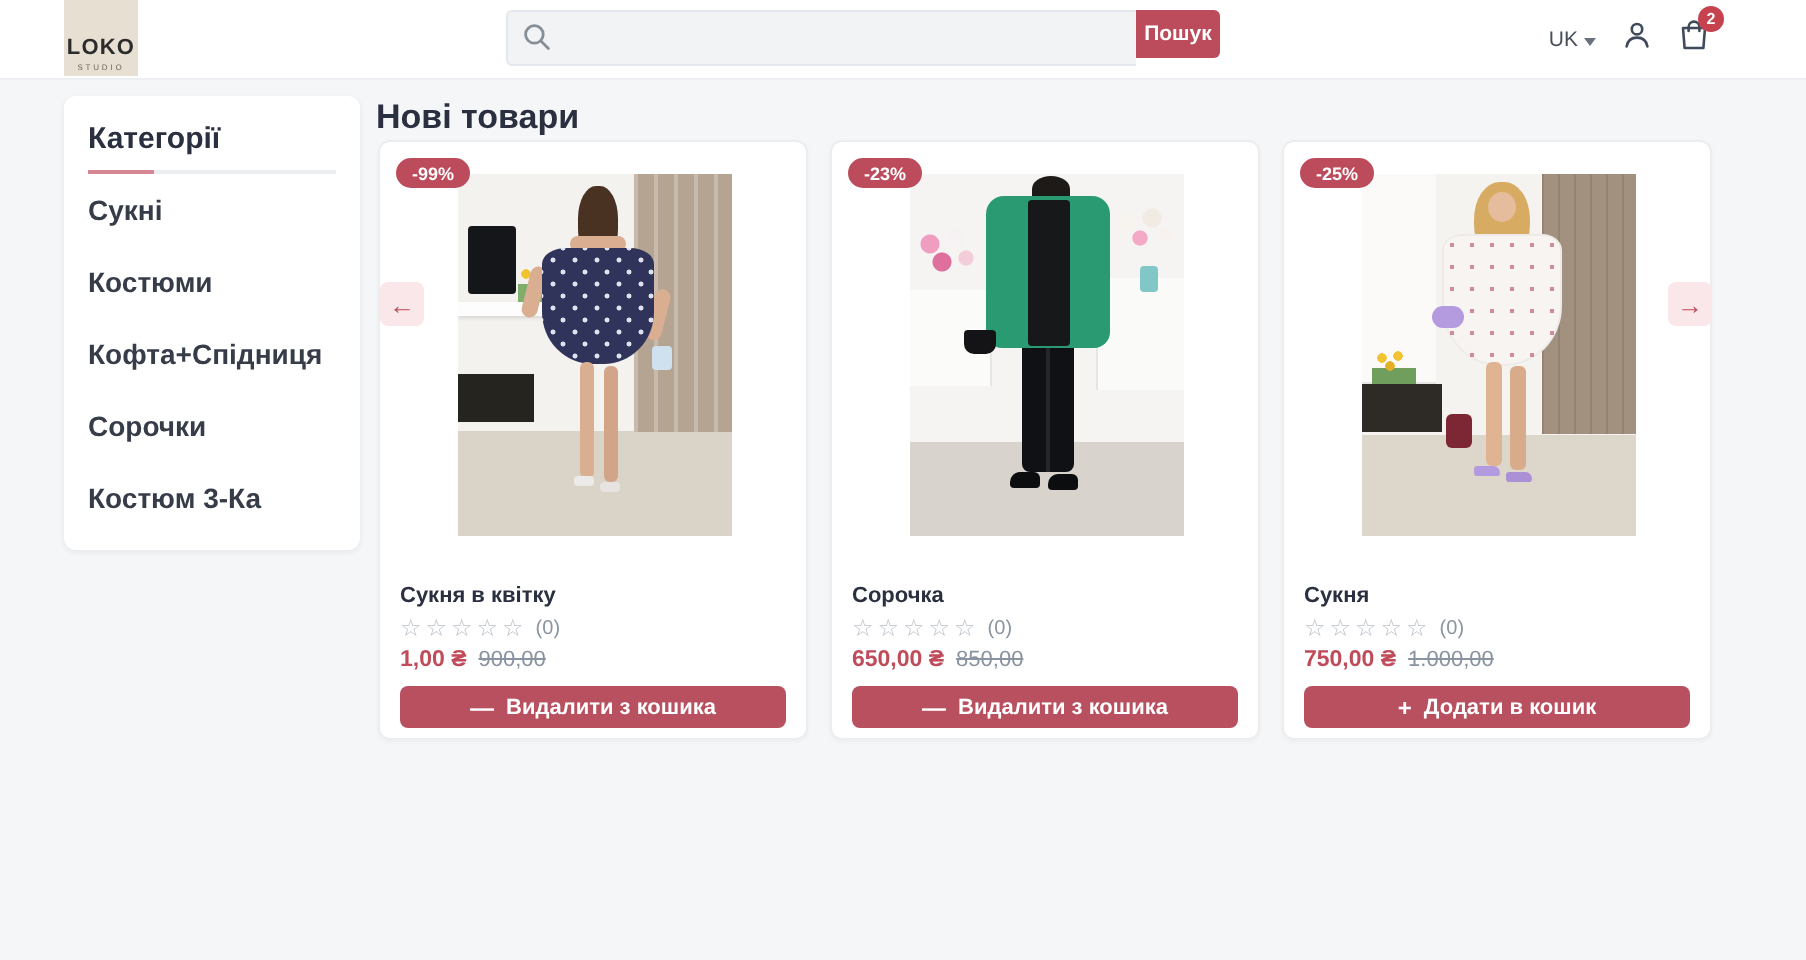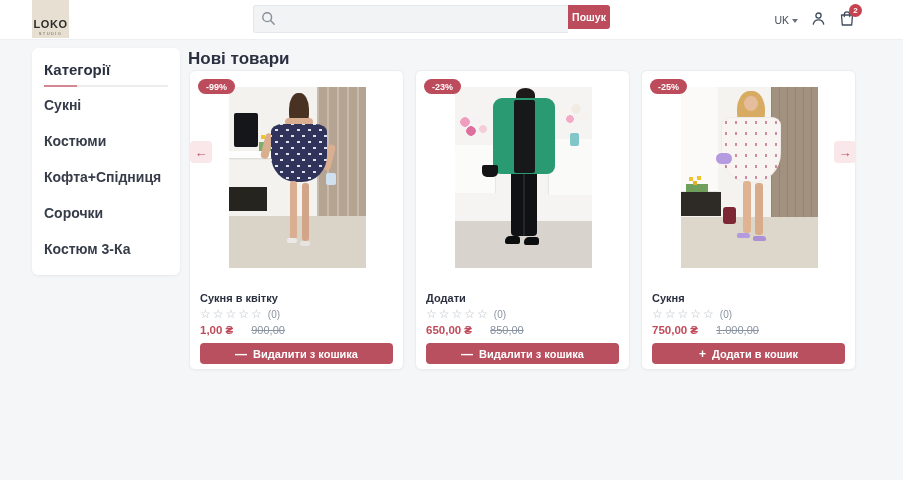--- a/index.html
+++ b/index.html
@@ -35,21 +35,21 @@
   .cat-item:first-of-type { margin-top:8px; }
   
   .main-title { position:absolute; left:188px; top:49px; font-size:17px; font-weight:bold; color:#2b3040; }
   .cards { position:absolute; left:189px; top:70px; display:flex; gap:11px; }
   .card { position:relative; width:215px; height:300px; background:#fff; border:1px solid #ecedef; border-radius:6px; box-shadow:0 1px 2px rgba(30,40,60,.04); }
   .badge { position:absolute; top:8px; left:8px; z-index:2; background:#bc4b5c; color:#fff; font-size:9px; font-weight:bold; padding:2.5px 8px; border-radius:9px; }
   .pname { position:absolute; left:10px; top:221px; font-size:11px; font-weight:bold; color:#2b3040; cursor:pointer; }
   .stars-row { position:absolute; left:10px; top:236px; display:flex; align-items:center; }
   .stars { font-size:12px; color:#b9c0c8; letter-spacing:2px; }
   .rcount { font-size:10px; color:#8a93a0; margin-left:4px; }
-  .prices { position:absolute; left:10px; top:253px; display:flex; align-items:baseline; gap:18px; }
+  .prices { position:absolute; left:10px; top:253px; display:flex; align-items:baseline; gap:6px; }
   .price { color:#c04b5a; font-weight:bold; font-size:11.5px; }
   .old-price { color:#8a93a0; font-size:11px; text-decoration:line-through; }
   .buy { position:absolute; left:10px; right:10px; top:272px; height:21px; background:#b9505f; color:#fff; border:none; border-radius:4px; font-size:11px; font-weight:bold; font-family:inherit; display:flex; align-items:center; justify-content:center; gap:6px; cursor:pointer; }
   .buy .bicon { font-size:12px; font-weight:bold; }
   .nav-btn { position:absolute; width:22px; height:22px; top:141px; background:#f9e7e9; border:none; border-radius:4px; color:#c14b5a; font-size:13px; font-weight:bold; display:flex; align-items:center; justify-content:center; cursor:pointer; z-index:4; }
   .nav-prev { left:190px; } .nav-next { left:834px; }
   
   .photo { position:absolute; left:39px; top:16px; width:137px; height:181px; overflow:hidden; }
   .ph1 { background:linear-gradient(#f3f2ef 0 71%, #dad3c7 71%); }
   .ph2 { background:linear-gradient(#f5f4f2 0 74%, #d8d4cd 74%); }
@@ -198,21 +198,21 @@
       <div class="count2l"></div>
       <div class="count2r"></div>
       <div class="vase2"></div>
       <div class="hair2"></div>
       <div class="shirt2"></div>
       <div class="inner2"></div>
       <div class="pants2"></div>
       <div class="shoes2"></div>
       <div class="bag2"></div>
     </div>
-    <div class="pname">Додати</div>
+    <div class="pname">Сорочка</div>
     <div class="stars-row">
       <span class="stars">☆☆☆☆☆</span>
       <span class="rcount">(0)</span>
     </div>
     <div class="prices">
       <span class="price">650,00 ₴</span>
       <span class="old-price">850,00</span>
     </div>
     <button class="buy">
       <span class="bicon">—</span>

